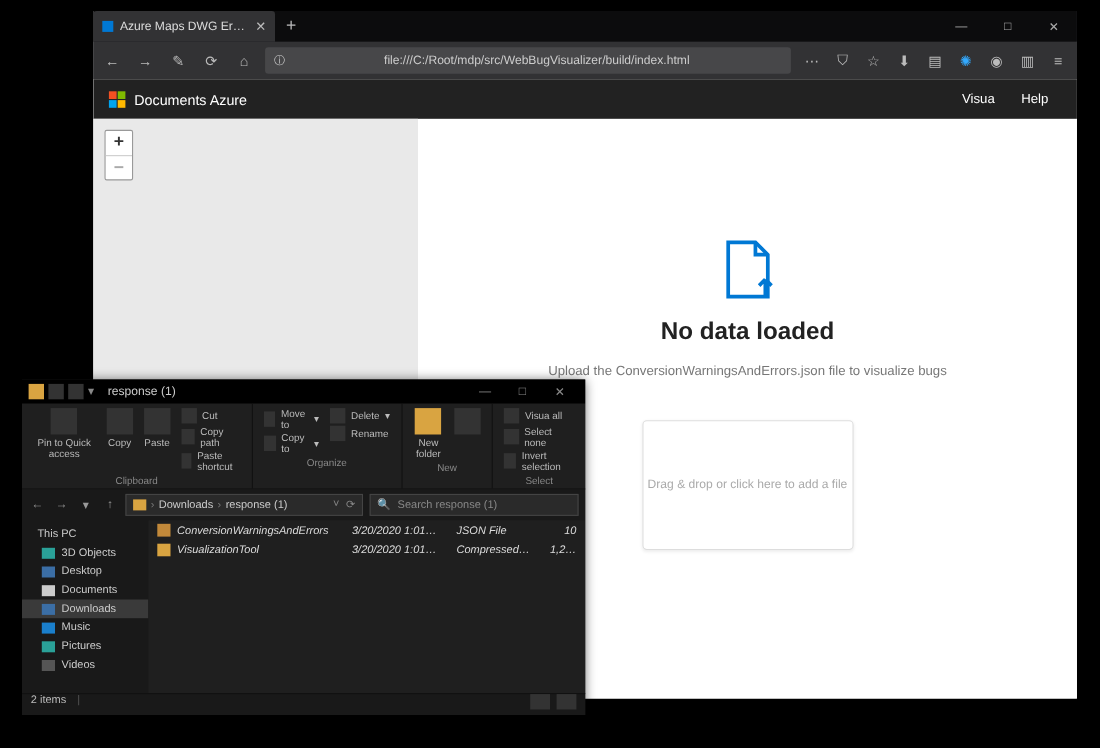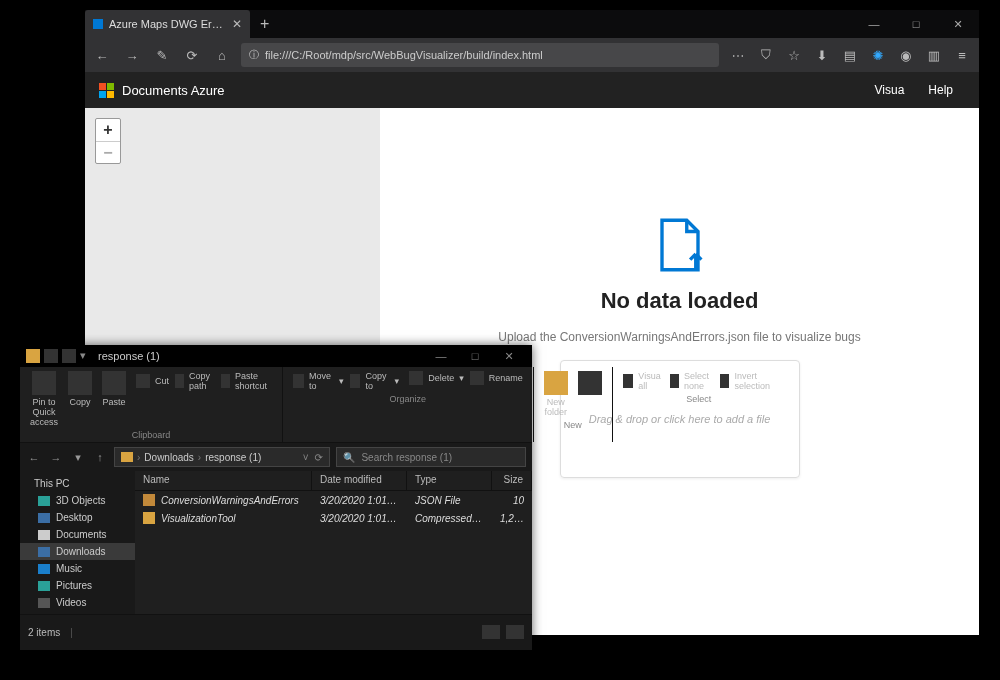--- a/index.html
+++ b/index.html
@@ -25,21 +25,21 @@
     display: flex; align-items: center; height: 34px; background: #323234; padding: 0 6px; gap: 8px;
   }
   .addr-row .nav-icn, .addr-row .tool-icn {
     width: 22px; height: 22px; display: flex; align-items: center; justify-content: center; color: #bbb; font-size: 13px; cursor: pointer;
   }
   .url-box {
     flex: 1; display: flex; align-items: center; background: #474749; border-radius: 3px;
     height: 24px; padding: 0 8px; color: #ccc; font-size: 11px; gap: 6px;
   }
   .url-box .lock { font-size: 10px; }
-  .url-text { flex: 1; white-space: nowrap; overflow: hidden; text-overflow: ellipsis; }
+  .url-text { flex: 1; white-space: nowrap; overflow: hidden; text-overflow: ellipsis; text-align: center; }
   .right-icons { display: flex; gap: 6px; }
 
   
   .page { flex: 1; display: flex; flex-direction: column; background: #fff; }
   .azure-bar {
     height: 36px; background: #222; color: #fff; display: flex; align-items: center; padding: 0 14px;
   }
   .azure-logo { display: flex; align-items: center; gap: 8px; font-size: 13px; font-weight: 500; }
   .ms-grid { display: grid; grid-template-columns: 7px 7px; grid-template-rows: 7px 7px; gap: 1px; }
   .ms-grid span:nth-child(1){background:#f25022}.ms-grid span:nth-child(2){background:#7fba00}
@@ -58,24 +58,23 @@
 
   .map-right {
     flex: 1; display: flex; flex-direction: column; align-items: center; justify-content: flex-start;
     padding-top: 110px; gap: 16px;
   }
   .file-icon { width: 46px; height: 54px; position: relative; }
   .file-icon svg { width: 100%; height: 100%; }
   .no-data-title { font-size: 22px; font-weight: 600; color: #222; }
   .no-data-sub { font-size: 12px; color: #777; }
   .drop-zone {
-    width: 240px; height: 118px; border: 1px solid #ddd; border-radius: 4px;
+    margin-top: 22px; width: 192px; height: 118px; border: 1px solid #ddd; border-radius: 4px;
     display: flex; align-items: center; justify-content: center; font-size: 11px; color: #aaa;
     box-shadow: 0 1px 3px rgba(0,0,0,.07);
-    font-style: italic;
   }
 
   
   .explorer {
     position: absolute; left: 20px; top: 345px; width: 512px; height: 305px;
     background: #1f1f1f; color: #ddd; display: flex; flex-direction: column;
     box-shadow: 0 0 10px rgba(0,0,0,.6); font-size: 11px;
   }
   .ex-title {
     height: 22px; background: #000; display: flex; align-items: center; padding: 0 6px; gap: 6px;
@@ -102,21 +101,21 @@
     display: flex; flex-direction: column; align-items: center; padding: 4px 8px 2px 8px;
     border-right: 1px solid #111;
   }
   .rib-row { display: flex; gap: 6px; align-items: flex-start; }
   .rib-big {
     display: flex; flex-direction: column; align-items: center; gap: 2px; padding: 0 2px;
     color: #bbb; font-size: 9px; text-align: center; cursor: pointer;
   }
   .rib-big .ic { width: 24px; height: 24px; background: #333; }
   .rib-big.y .ic { background: #d9a441; }
-  .rib-small-col { display: flex; gap: 2px; }
+  .rib-small-col { display: flex; flex-direction: column; gap: 2px; }
   .rib-small {
     display: flex; align-items: center; gap: 5px; color: #bbb; font-size: 9px; padding: 0 2px; cursor: pointer;
   }
   .rib-small .ic { width: 14px; height: 14px; background: #333; display: inline-block; }
   .rib-label { font-size: 9px; color: #888; margin-top: 3px; }
 
   .ex-nav {
     height: 28px; background: #191919; display: flex; align-items: center; padding: 0 6px; gap: 6px;
   }
   .ex-nav .navbtn { color: #999; width: 16px; text-align: center; cursor: pointer; }
@@ -154,21 +153,21 @@
   .ch.name{flex:1}.ch.date{width:95px}.ch.type{width:85px}.ch.size{width:40px;text-align:right}
   .rows { flex: 1; overflow: hidden; }
   .row { display: flex; height: 18px; align-items: center; color: #ddd; font-size: 10px; cursor: pointer; }
   .row .c { padding: 0 8px; white-space: nowrap; overflow: hidden; text-overflow: ellipsis; font-style: italic; }
   .row .c.name{flex:1;display:flex;align-items:center;gap:6px}
   .row .c.date{width:95px}.row .c.type{width:85px}.row .c.size{width:40px;text-align:right}
   .fic { width: 12px; height: 12px; display: inline-block; }
   .fic.json{background:#c2893a}.fic.zip{background:#d9a441}
 
   .ex-status {
-    height: 36px; background: #191919; border-top: 1px solid #111; display: flex; align-items: center;
+    height: 20px; background: #191919; border-top: 1px solid #111; display: flex; align-items: flex-start;
     padding: 0 8px; color: #bbb; font-size: 10px; gap: 10px;
   }
   .ex-status .sp { flex: 1; }
   .viewswitch span { width: 18px; height: 14px; background: #333; display: inline-block; margin-left: 3px; }
 </style>
 </head>
 <body>
 
 <div class="browser">
 
@@ -417,26 +416,20 @@
             <span class="si pic"></span>
             <span>Pictures</span>
           </div>
           <div class="side-item">
             <span class="si vid"></span>
             <span>Videos</span>
           </div>
         </div>
     </div>
     <div class="ex-list">
-      <div class="col-headers">
-        <div class="ch name">Name</div>
-        <div class="ch date">Date modified</div>
-        <div class="ch type">Type</div>
-        <div class="ch size">Size</div>
-      </div>
       <div class="rows" id="file-rows">
           <div class="row">
             <div class="c name">
               <span class="fic json"></span>
               <span>ConversionWarningsAndErrors</span>
             </div>
             <div class="c date">3/20/2020 1:01 PM</div>
             <div class="c type">JSON File</div>
             <div class="c size">10</div>
           </div>

